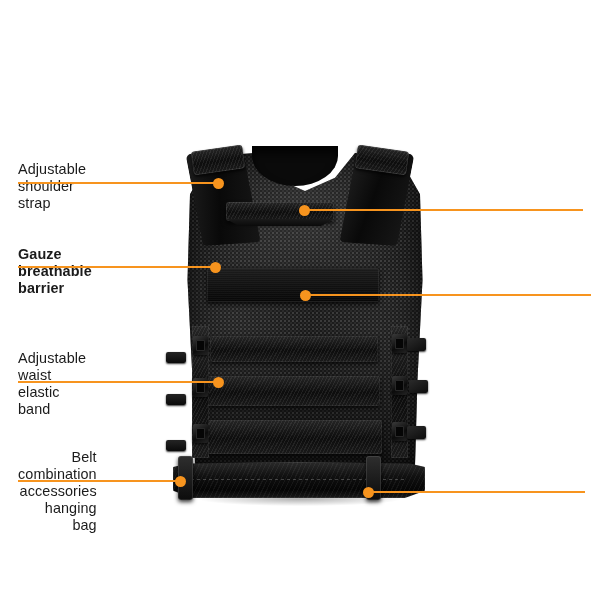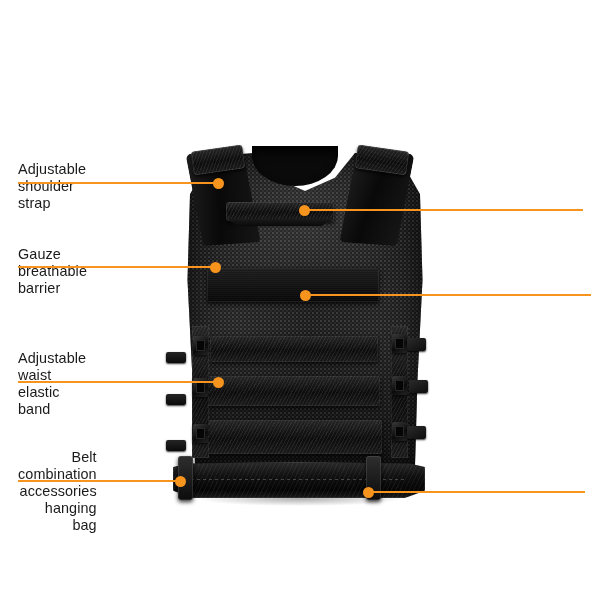--- a/index.html
+++ b/index.html
@@ -241,21 +241,21 @@
     <div id="keeper-r" class="belt-keeper"></div>
   </div>
 
   <div class="callout left">
     <div class="label" style="left:18px;top:161px;">Adjustable shoulder strap</div>
     <div class="leader" style="left:18px;top:182px;width:202px;"></div>
     <div class="dot" style="left:213px;top:178px;"></div>
   </div>
 
   <div class="callout left">
-    <div class="label" style="left:18px;top:246px;">Gauze breathable barrier</div>
+    <div class="label" style="left:18px;top:246px;font-weight:bold;">Gauze breathable barrier</div>
     <div class="leader" style="left:18px;top:266px;width:199px;"></div>
     <div class="dot" style="left:210px;top:262px;"></div>
   </div>
 
   <div class="callout left">
     <div class="label" style="left:18px;top:350px;">Adjustable waist
 elastic band</div>
     <div class="leader" style="left:18px;top:381px;width:202px;"></div>
     <div class="dot" style="left:213px;top:377px;"></div>
   </div>

